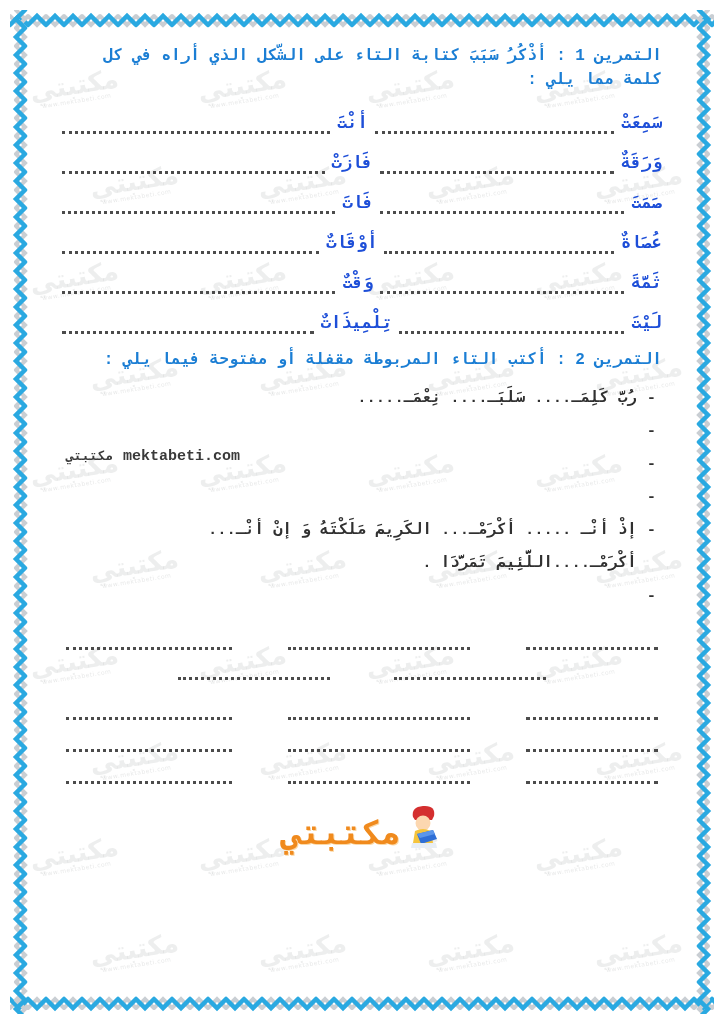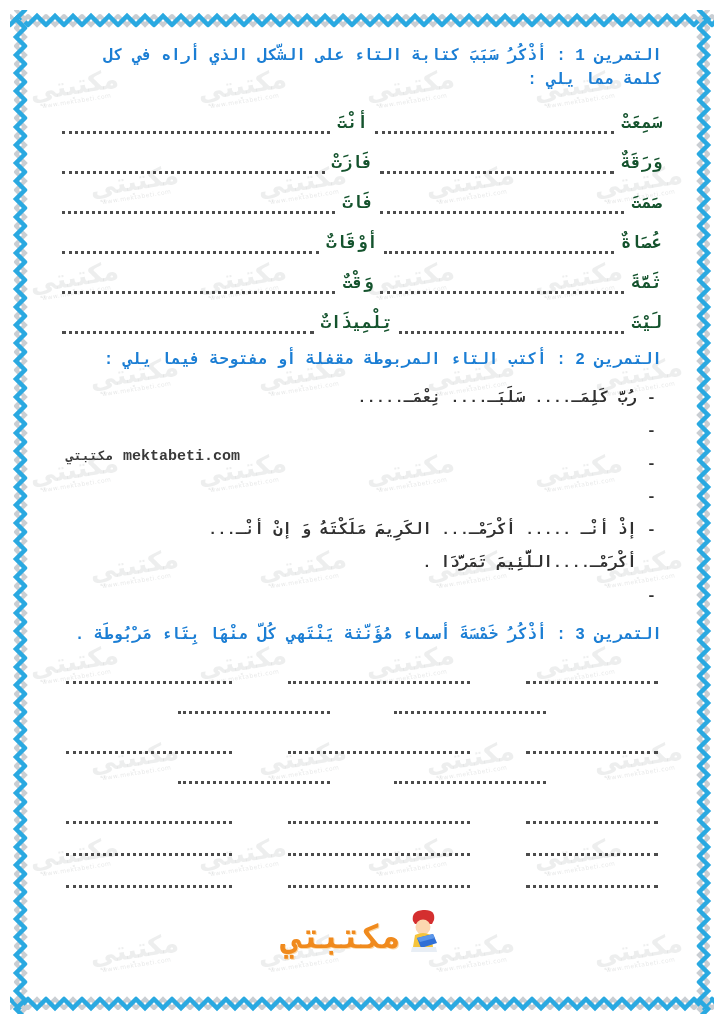--- a/index.html
+++ b/index.html
@@ -24,21 +24,21 @@
     position:absolute;top:44px;left:62px;right:62px;bottom:26px;
     direction:rtl;color:#333;font-family:Liberation Mono, monospace;
   }
   .ex-title{
     color:#1b7ed4;font-weight:bold;font-size:16px;line-height:1.5;
     margin:0 0 10px 0;
   }
   
   .ex1-rows{margin-bottom:6px;}
   .ex1-row{display:flex;align-items:center;height:40px;gap:7px;}
-  .ex1-row .w{font-weight:bold;font-size:17px;white-space:nowrap;color:#14532d;}
+  .ex1-row .w{font-weight:bold;font-size:17px;white-space:nowrap;color:#1d4ed8;}
   .dots{border-bottom:3px dotted #4b4b4b;height:12px;}
   .ex1-row .dots{margin-top:8px;}
   
   .ex2-items{margin:2px 6px 10px 0;}
   .ex2-item{display:flex;gap:10px;line-height:33px;font-weight:bold;font-size:15.5px;color:#303030;}
   .ex2-item .dash{flex:none;}
   
   .credit{
     position:absolute;top:404px;left:4px;direction:ltr;
     display:flex;align-items:baseline;gap:10px;color:#3a3a3a;
@@ -326,32 +326,20 @@
         </div>
         <div class="ex2-item">
           <span class="dash">-</span>
           <span class="txt">إذْ أنْـ ..... أكْرَمْـ... الكَرِيمَ مَلَكْتَهُ وَ إنْ أنْـ... أكْرَمْـ....اللَّئِيمَ تَمَرَّدَا .</span>
         </div>
         <div class="ex2-item">
           <span class="dash">-</span>
         </div>
       </div>
 
-    <div class="ex-block">
-      <p class="ex-title">التمرين 3 : أذْكُرُ خَمْسَةَ أسماء مُؤَنّثة يَنْتَهي كُلّ منْهَا بِتَاء مَرْبُوطَة .</p>
-      <div class="blank-row three">
-        <span class="dots b1"></span>
-        <span class="dots b2"></span>
-        <span class="dots b3"></span>
-      </div>
-      <div class="blank-row two">
-        <span class="dots"></span>
-        <span class="dots"></span>
-      </div>
-    </div>
 
     <div class="ex-block">
       <div class="blank-row three">
         <span class="dots b1"></span>
         <span class="dots b2"></span>
         <span class="dots b3"></span>
       </div>
       <div class="blank-row two">
         <span class="dots"></span>
         <span class="dots"></span>

